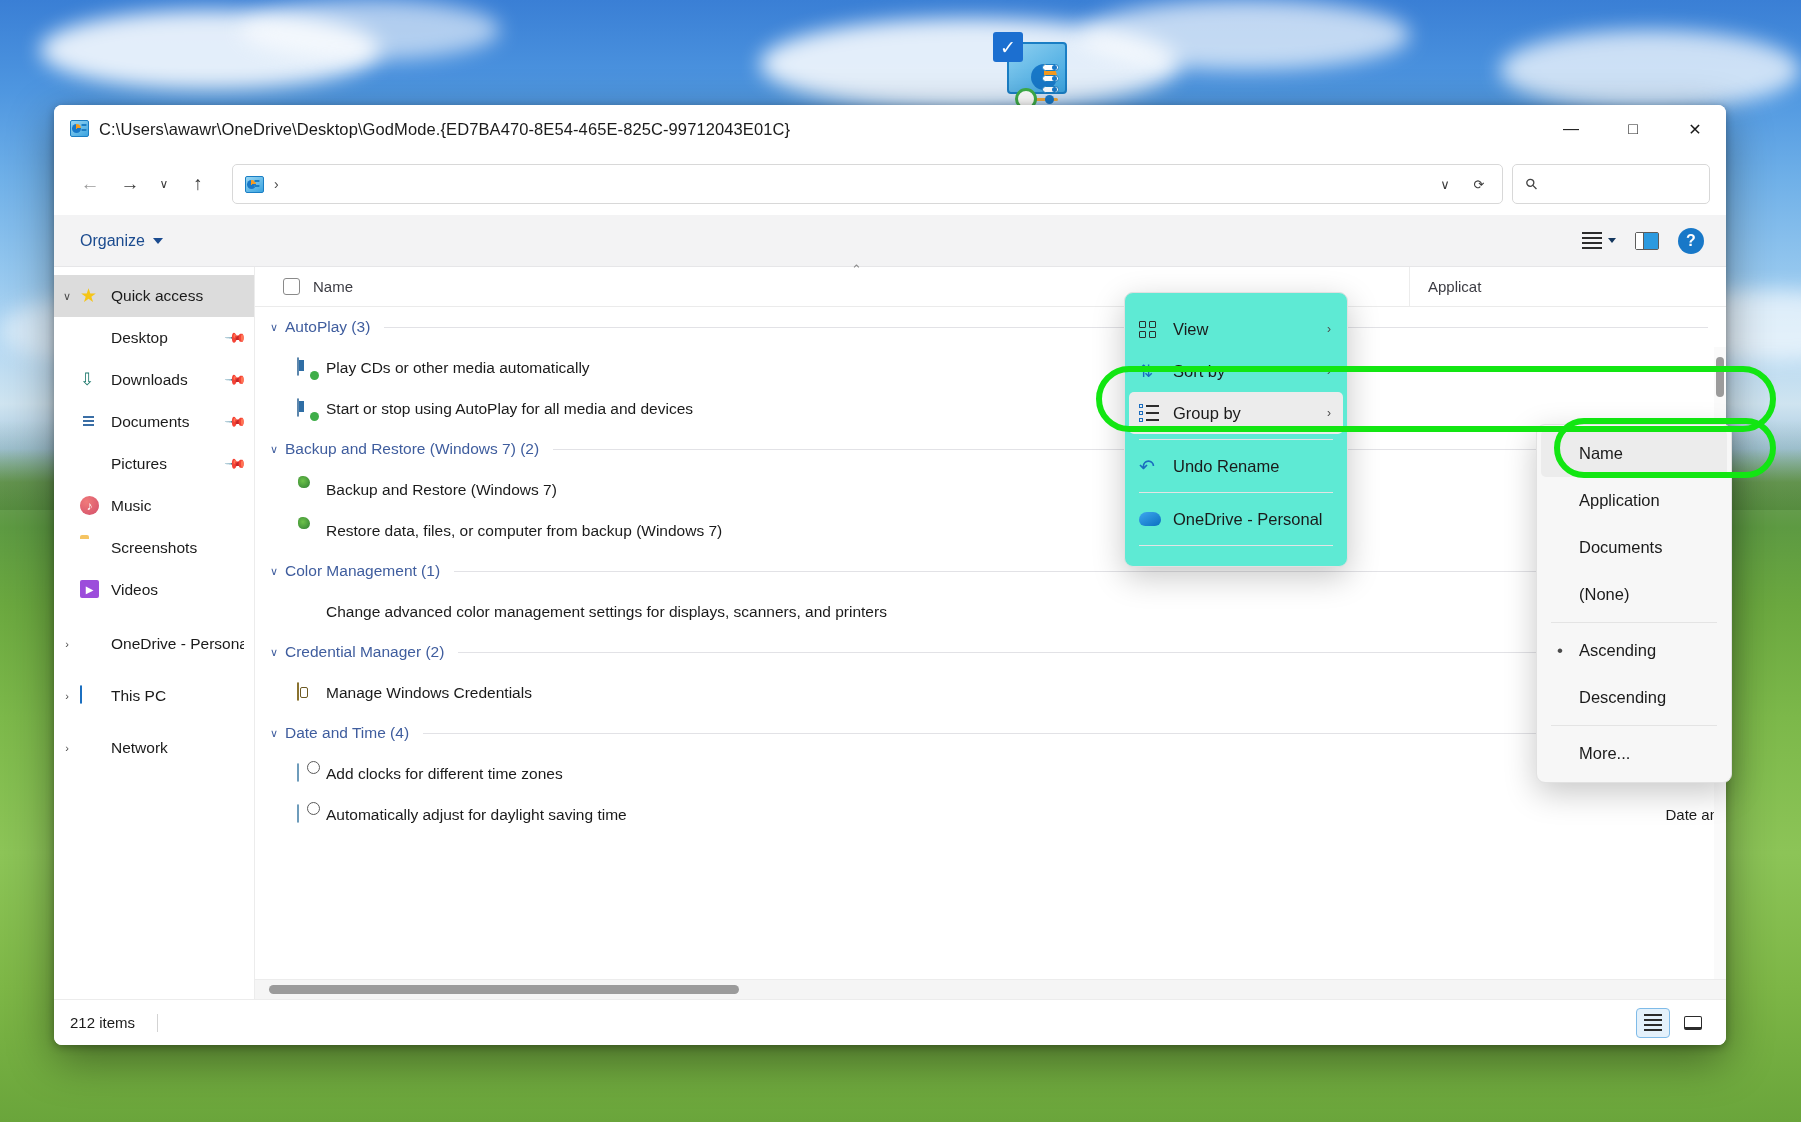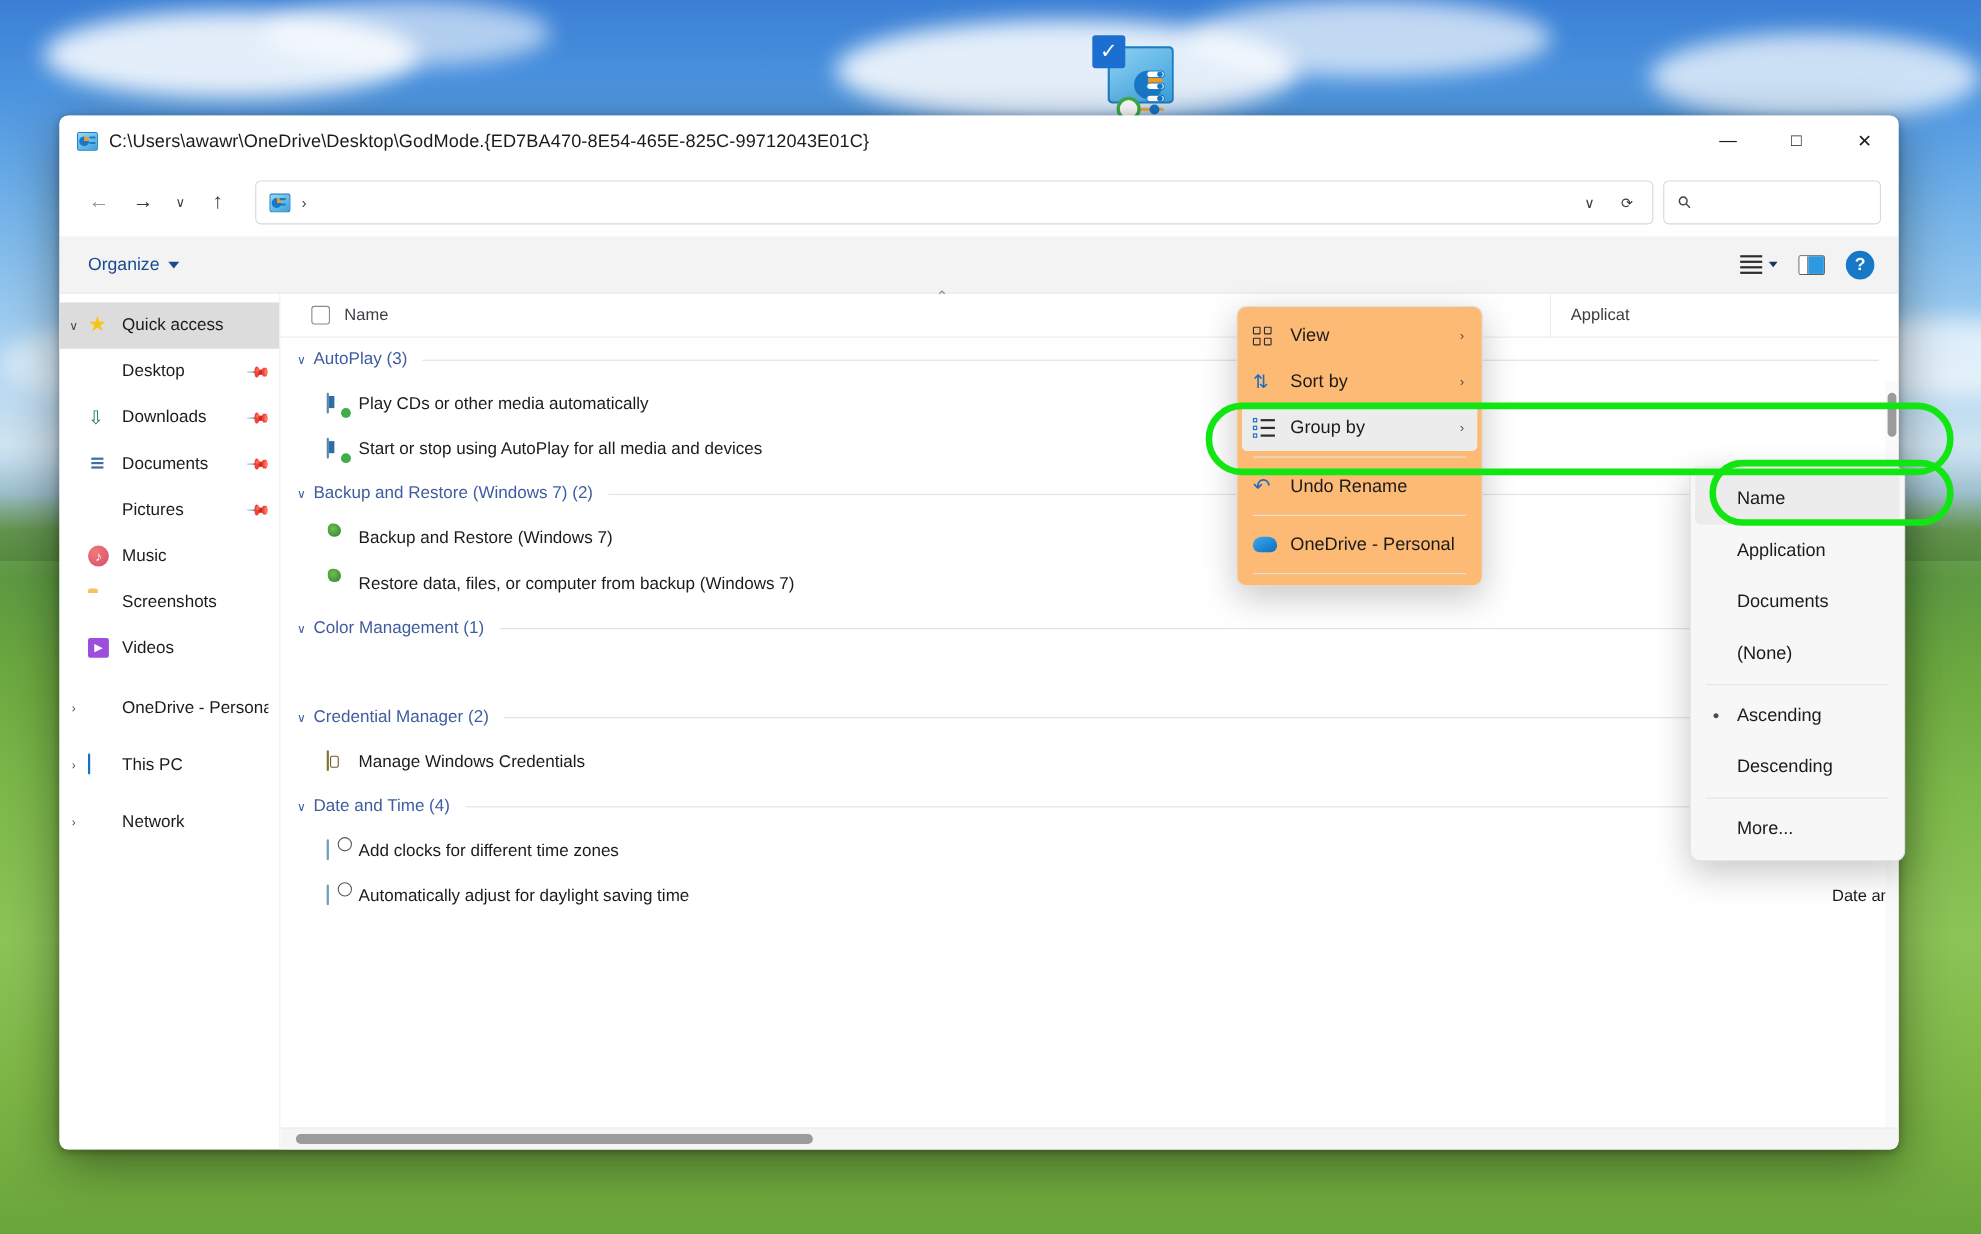--- a/index.html
+++ b/index.html
@@ -187,23 +187,23 @@
   .status-div { width:1px;height:18px;background:#d3d3d3;margin-left:22px;}
   .status-right { margin-left:auto; display:flex; gap:6px; }
   .vbtn { width:34px;height:30px;border-radius:4px;display:flex;align-items:center;justify-content:center;}
   .vbtn.active { background:#e4f1fb; border:1px solid #7fbbe8; }
   .vb-lines{display:flex;flex-direction:column;gap:3px;}
   .vb-lines i{display:block;width:18px;height:2px;background:#2b2b2b;}
   .vb-tile{width:18px;height:14px;border:1.8px solid #2b2b2b;border-bottom-width:3px;border-radius:2px;}
 
   
   .ctxmenu {
-    position: absolute; left: 1124px; top: 278px; width: 224px;
-    background: #fdba74; border:1px solid #e1e1e1; border-radius:9px;
-    box-shadow: 0 10px 32px rgba(0,0,0,.22); padding: 5px 4px; z-index: 40;
+    position: absolute; left: 1124px; top: 292px; width: 224px;
+    background: #5eead4; border:1px solid #e1e1e1; border-radius:9px;
+    box-shadow: 0 10px 32px rgba(0,0,0,.22); padding: 15px 4px; z-index: 40;
   }
   .ctxitem { height: 42px; display:flex; align-items:center; padding-left: 10px; border-radius:5px;
              font-size:16.5px; color:#1b1b1b; position:relative; }
   .ctxitem:hover, .ctxitem.hovered { background:#ececec; }
   .ctx-ico { width: 34px; flex:none; display:flex; align-items:center; justify-content:flex-start; color:#1a6dbf; }
   .ctx-arrow { position:absolute; right:12px; color:#4b4b4b; font-size:12px; }
   .ctx-sep { height:1px; background:#e4e4e4; margin: 5px 10px; }
   
   .gi-grid{display:grid;grid-template-columns:7px 7px;grid-template-rows:7px 7px;gap:3px;}
   .gi-grid i{display:block;border:1.6px solid #2d2d2d;border-radius:1px;}
@@ -447,20 +447,21 @@
           <span>Restore data, files, or computer from backup (Windows 7)</span>
         </div>
 
         <div class="grouphdr">
           <span class="gchev">∨</span>
           <span>Color Management (1)</span>
           <span class="grule"></span>
         </div>
         <div class="row">
           <span class="row-ico"><span class="ri-color"></span></span>
+          <span>Change advanced color management settings for displays, scanners, and printers</span>
         </div>
 
         <div class="grouphdr">
           <span class="gchev">∨</span>
           <span>Credential Manager (2)</span>
           <span class="grule"></span>
         </div>
         <div class="row">
           <span class="row-ico"><span class="ri-cred"></span></span>
           <span>Manage Windows Credentials</span>
@@ -487,20 +488,37 @@
           <div class="vthumb"></div>
         </div>
       </div>
 
       <div class="hscroll">
         <div class="hthumb"></div>
       </div>
     </div>
   </div>
 
+  <div class="statusbar">
+    <span>212 items</span>
+    <span class="status-div"></span>
+    <span class="status-right">
+      <span class="vbtn active">
+        <span class="vb-lines">
+            <i></i>
+            <i></i>
+            <i></i>
+            <i></i>
+          </span>
+      </span>
+      <span class="vbtn">
+        <span class="vb-tile"></span>
+      </span>
+    </span>
+  </div>
 </div>
 
 <div class="ctxmenu">
   <div class="ctxitem">
     <span class="ctx-ico">
       <span class="gi-grid">
           <i></i>
           <i></i>
           <i></i>
           <i></i>

